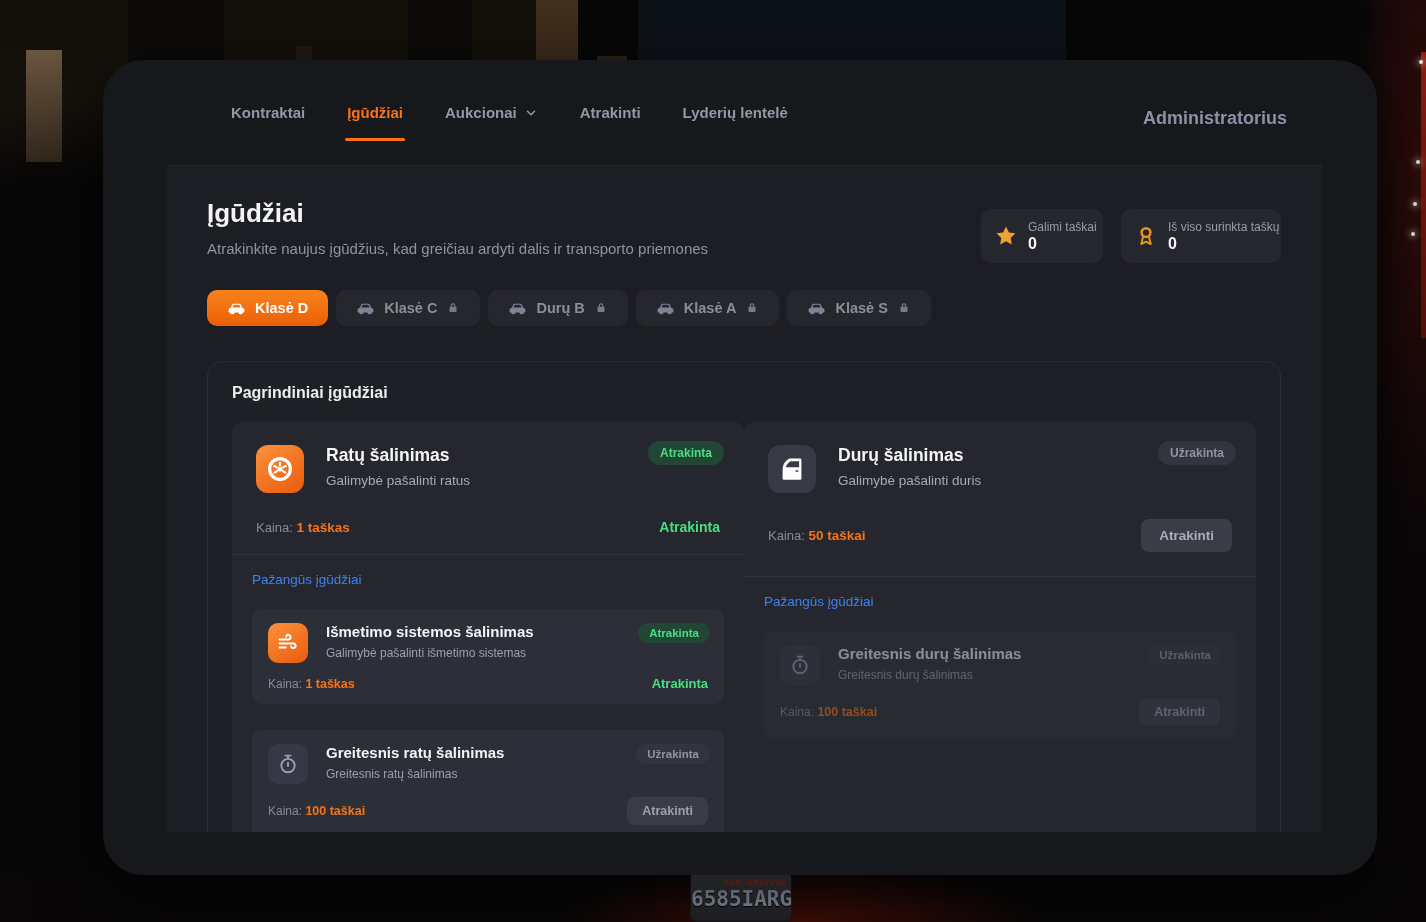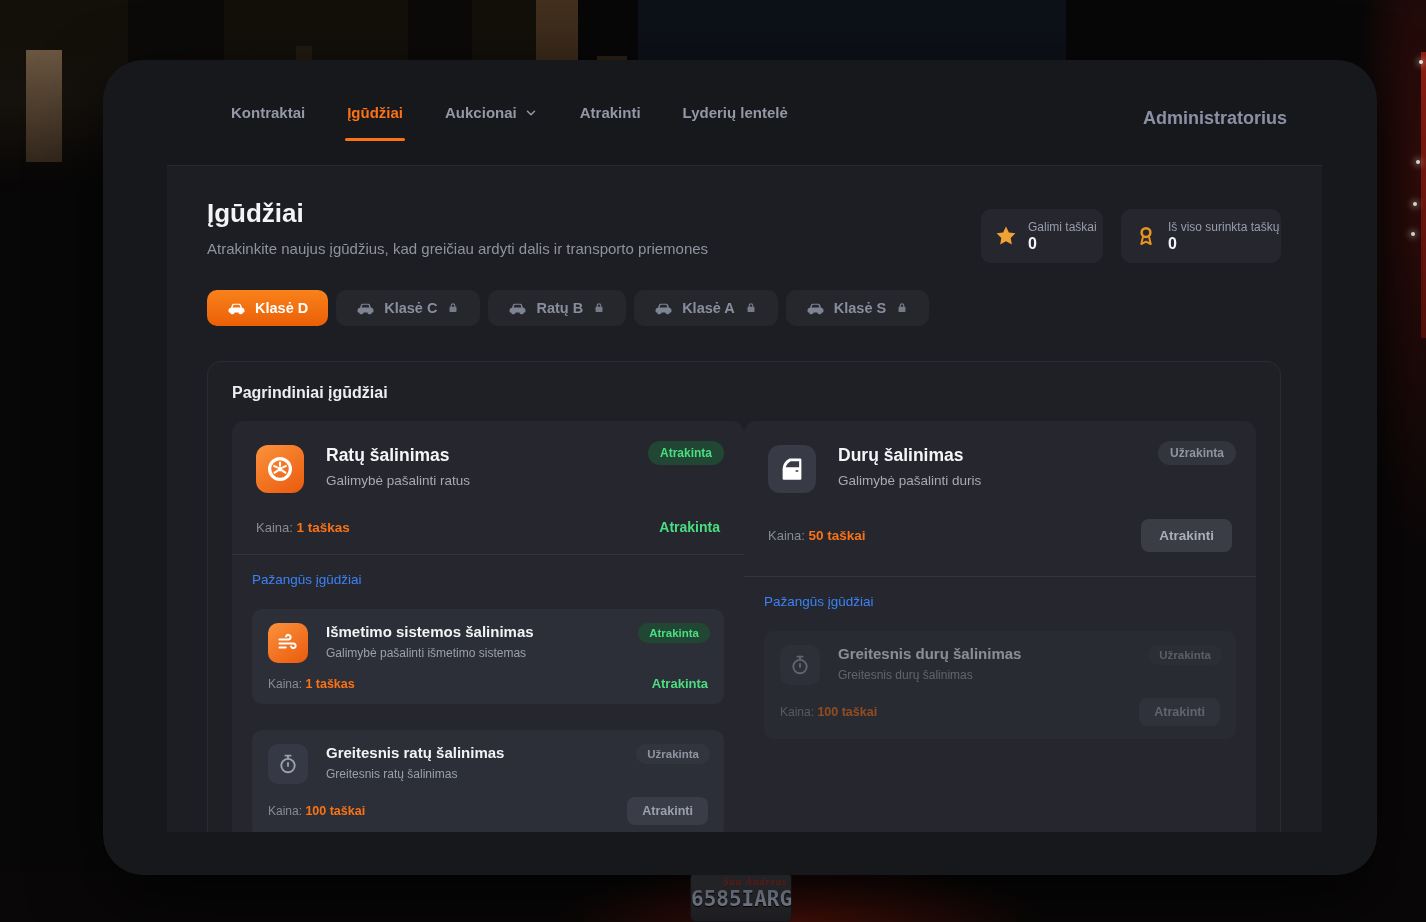--- a/index.html
+++ b/index.html
@@ -247,21 +247,21 @@
         </span>
       </div>
       <div class="ctab">
         <span class="car">
           <svg viewBox="0 0 24 24" fill="currentColor">
               <path d="M5 11.2 6.3 7.6A2.4 2.4 0 0 1 8.6 6h6.8a2.4 2.4 0 0 1 2.3 1.6L19 11.2c1.7.3 3 1.1 3 2.6V16a1 1 0 0 1-1 1h-.9a2.9 2.9 0 0 1-5.7 0H9.6a2.9 2.9 0 0 1-5.7 0H3a1 1 0 0 1-1-1v-2.2c0-1.5 1.3-2.3 3-2.6zm2-.4h10l-1-2.9a1 1 0 0 0-.95-.7H8.95a1 1 0 0 0-.95.7z"></path>
               <circle cx="6.8" cy="16.8" r="1.7"></circle>
               <circle cx="17.2" cy="16.8" r="1.7"></circle>
             </svg>
         </span>
-        <span>Ratų B</span>
+        <span>Durų B</span>
         <span class="lock">
           <svg viewBox="0 0 24 24" fill="currentColor">
               <path d="M8 10V7.8a4 4 0 0 1 8 0V10h.6A1.4 1.4 0 0 1 18 11.4v6.2a1.4 1.4 0 0 1-1.4 1.4H7.4A1.4 1.4 0 0 1 6 17.6v-6.2A1.4 1.4 0 0 1 7.4 10H8zm2 0h4V7.8a2 2 0 0 0-4 0V10z"></path>
             </svg>
         </span>
       </div>
       <div class="ctab">
         <span class="car">
           <svg viewBox="0 0 24 24" fill="currentColor">
               <path d="M5 11.2 6.3 7.6A2.4 2.4 0 0 1 8.6 6h6.8a2.4 2.4 0 0 1 2.3 1.6L19 11.2c1.7.3 3 1.1 3 2.6V16a1 1 0 0 1-1 1h-.9a2.9 2.9 0 0 1-5.7 0H9.6a2.9 2.9 0 0 1-5.7 0H3a1 1 0 0 1-1-1v-2.2c0-1.5 1.3-2.3 3-2.6zm2-.4h10l-1-2.9a1 1 0 0 0-.95-.7H8.95a1 1 0 0 0-.95.7z"></path>

